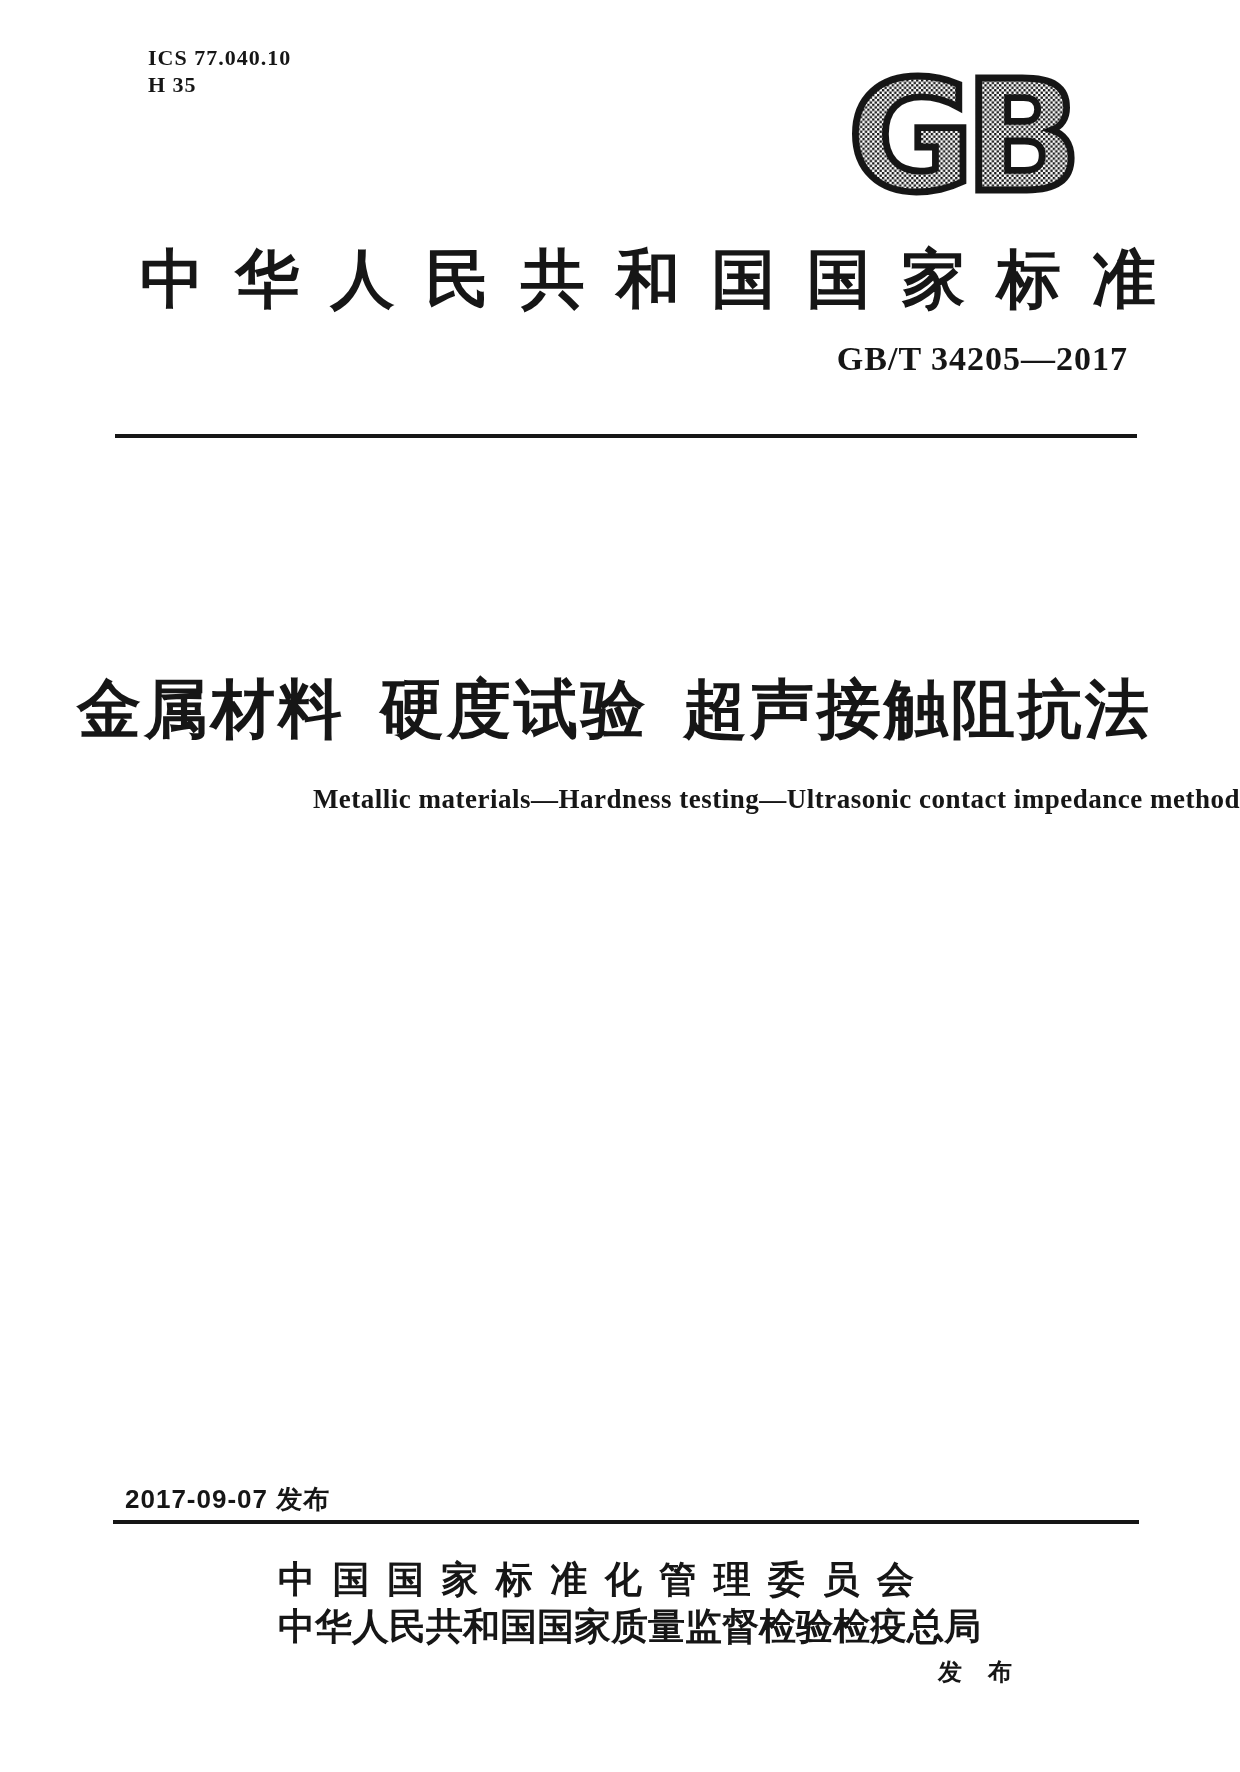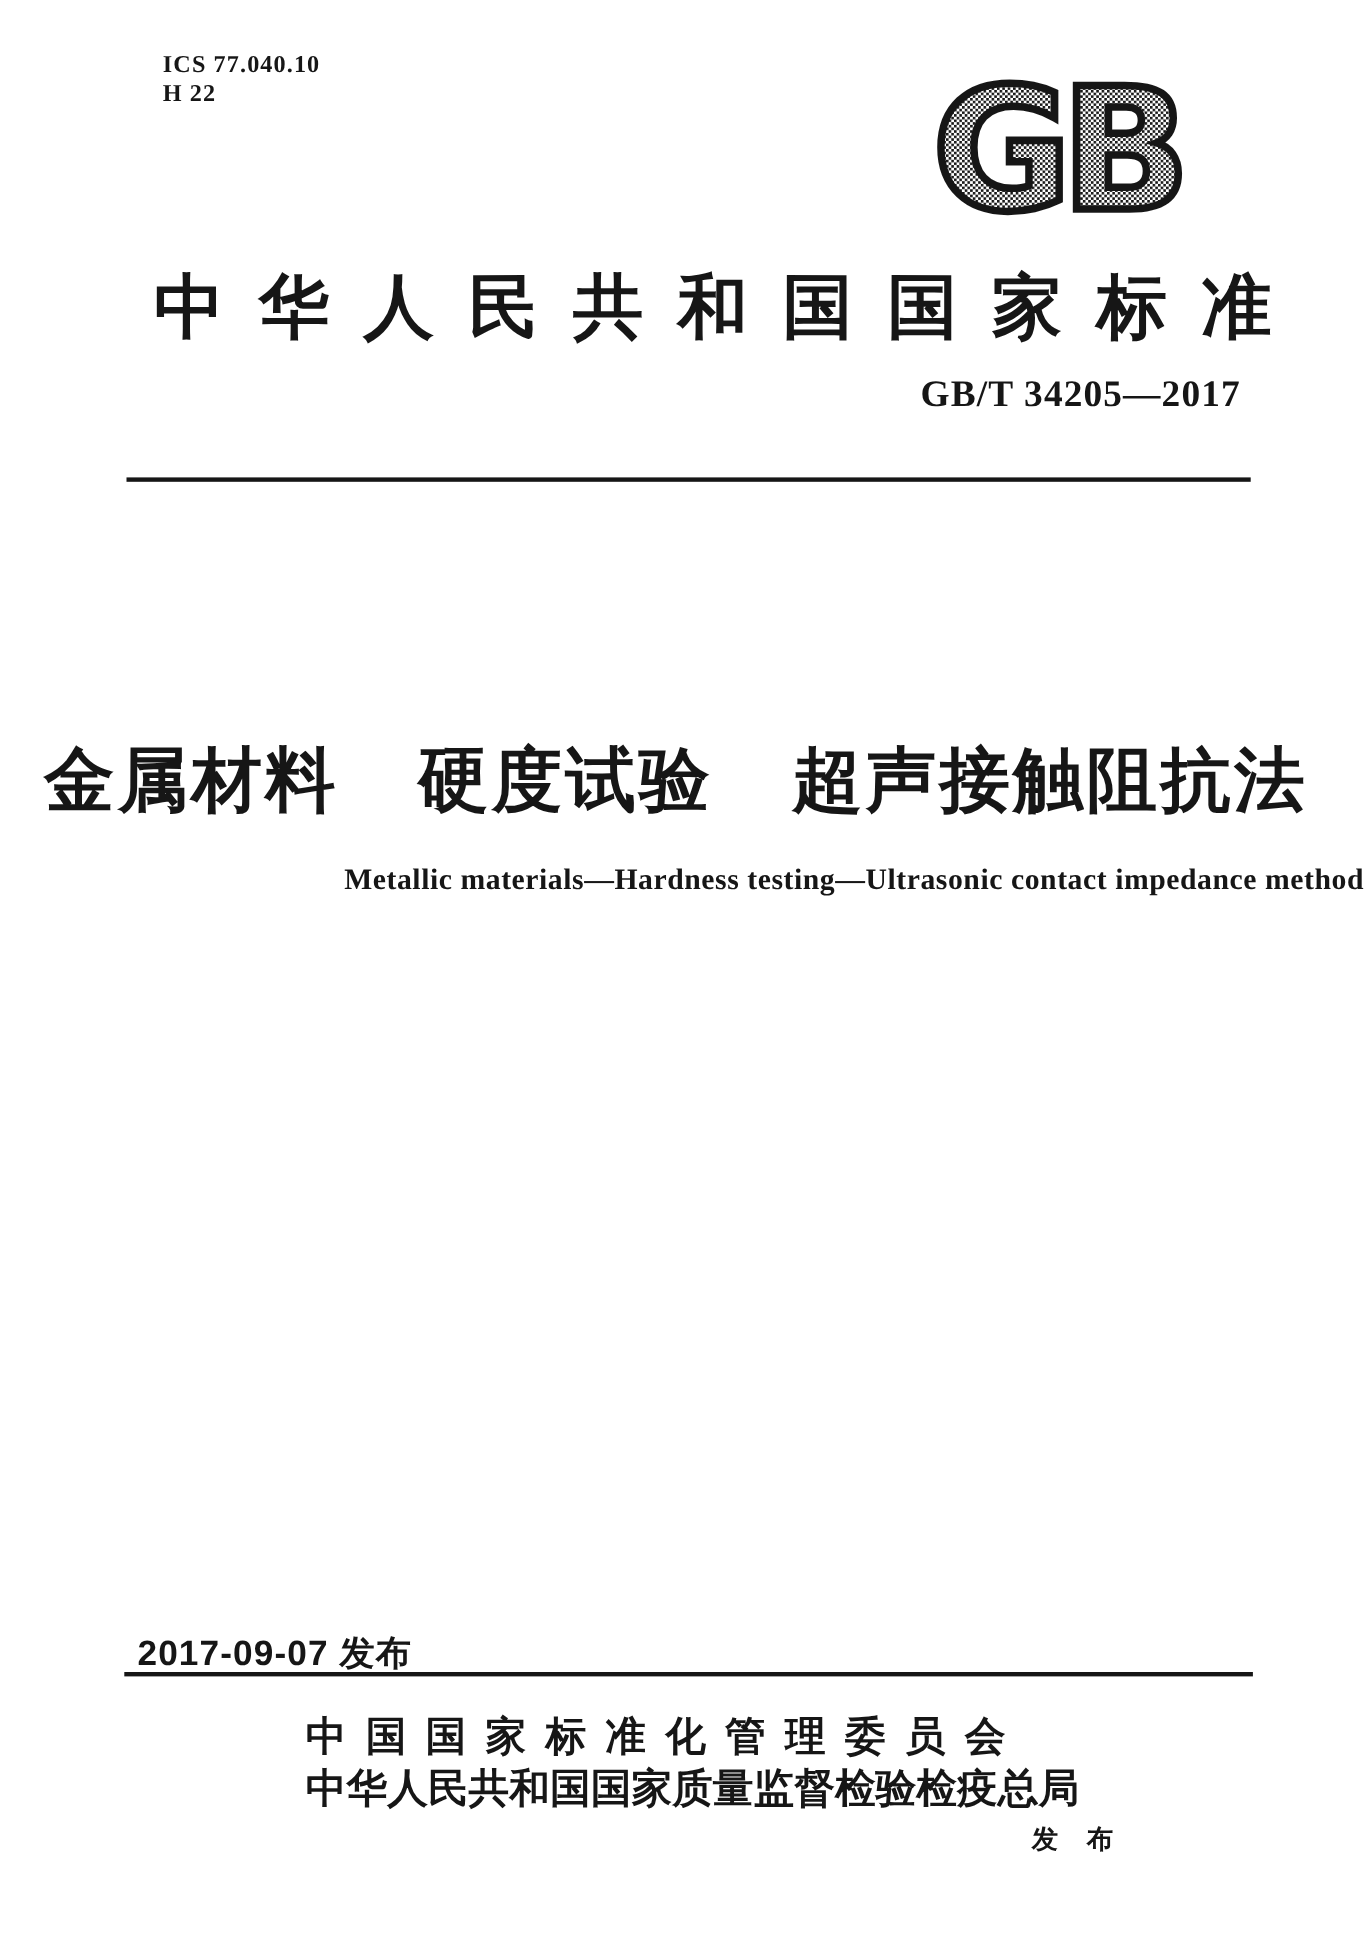--- a/index.html
+++ b/index.html
@@ -75,21 +75,21 @@
   .rule-bottom{ left: 113px; top: 1520px; width: 1026px; height: 4px; }
 
   
   .title-cn {
     position: absolute;
     left: 0;
     top: 666px;
     width: 1229px;
     display: flex;
     justify-content: center;
-    gap: 72px;
+    gap: 35px;
     font-family: "Liberation Serif", serif;
     font-weight: bold;
     font-size: 64px;
     letter-spacing: 3px;
     white-space: nowrap;
   }
 
   
   .title-en {
     position: absolute;
@@ -102,21 +102,21 @@
     font-size: 27px;
     letter-spacing: 0.5px;
   }
 
   
   .date {
     position: absolute;
     top: 1482px;
     font-family: "Liberation Sans", sans-serif;
     font-weight: 700;
-    font-size: 32px;
+    font-size: 26px;
     letter-spacing: 1px;
     white-space: nowrap;
     text-align: right;
   }
   .date-left  { left: 125px; }
   .date-right { right: 103px; }
 
   
   .issuer-block {
     position: absolute;
@@ -145,21 +145,21 @@
     white-space: nowrap;
   }
 </style>
 </head>
 <body>
 
 <div class="page">
 
   <div class="ics-block">
     <div>ICS 77.040.10</div>
-    <div>H 22</div>
+    <div>H 35</div>
   </div>
 
   <svg class="gb-logo" viewBox="0 0 250 142" xmlns="http://www.w3.org/2000/svg" aria-hidden="true">
     <defs>
       <pattern id="halftone" width="5" height="5" patternUnits="userSpaceOnUse">
         <rect width="5" height="5" fill="#ffffff"></rect>
         <rect x="0" y="0" width="2.4" height="2.4" fill="#161616"></rect>
         <rect x="2.5" y="2.5" width="2.4" height="2.4" fill="#161616"></rect>
       </pattern>
     </defs>

